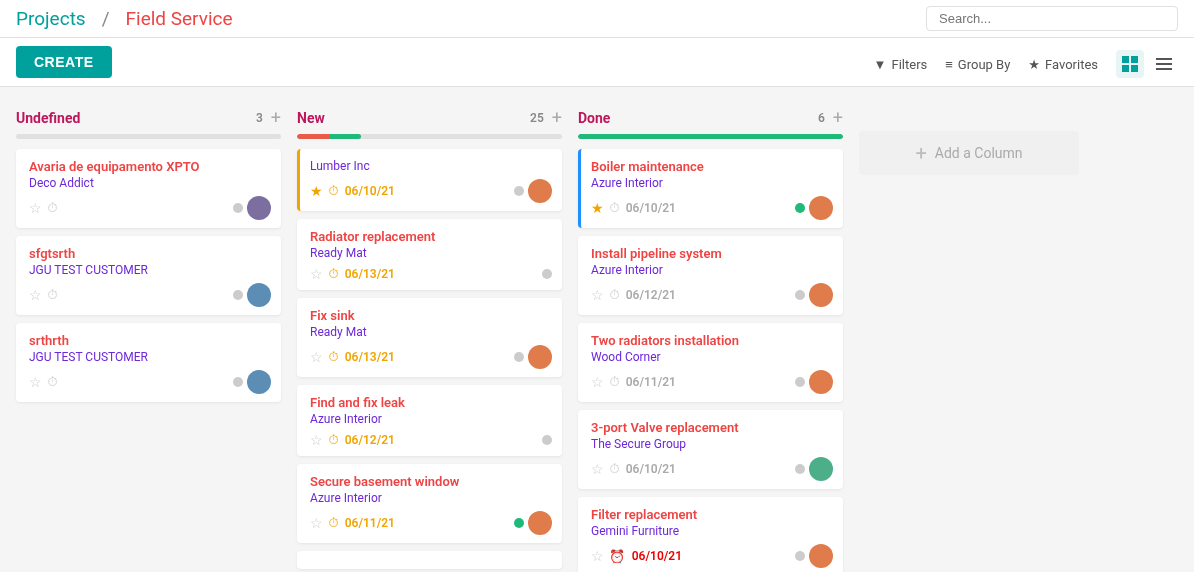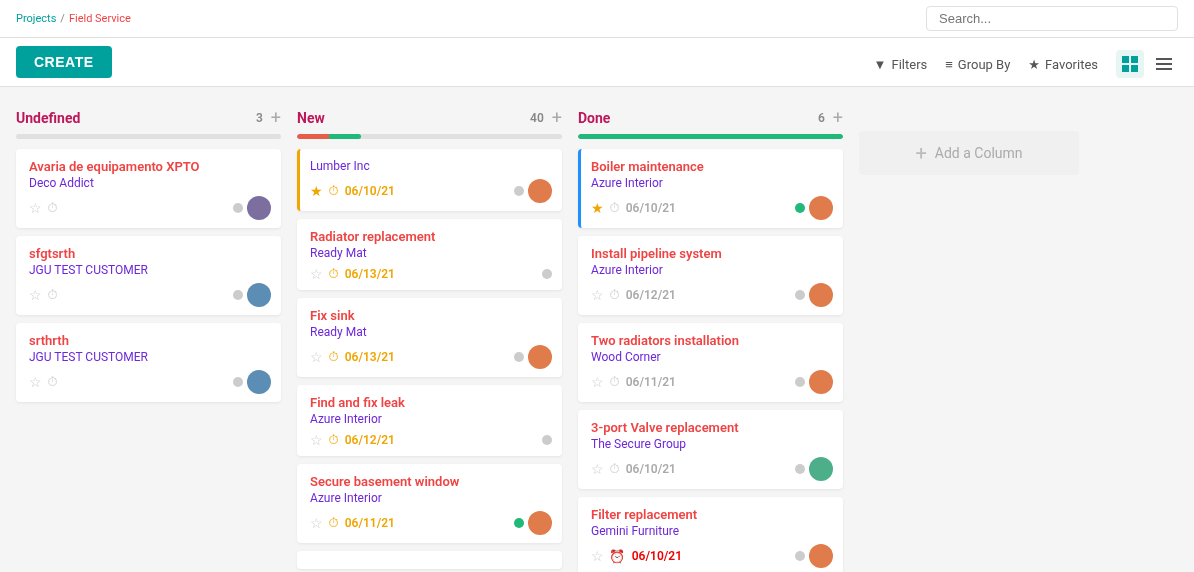--- a/index.html
+++ b/index.html
@@ -1,19 +1,19 @@
 <!DOCTYPE html>
 <html><head>
   <meta charset="utf-8">
   <style>
     * { box-sizing: border-box; margin: 0; padding: 0; }
     body { font-family: -apple-system, BlinkMacSystemFont, 'Segoe UI', Roboto, sans-serif; background: #f5f5f5; font-size: 13px; color: #333; }
 
     .top-bar { background: #fff; border-bottom: 1px solid #e0e0e0; padding: 6px 16px 6px 16px; display: flex; align-items: center; justify-content: space-between; }
-    .breadcrumb { display: flex; align-items: center; gap: 4px; font-size: 11px; text-align: center; }
+    .breadcrumb { display: flex; align-items: center; gap: 16px; font-size: 19px; text-align: center; }
     .breadcrumb-link { color: #00a09d; text-decoration: none; cursor: pointer; }
     .breadcrumb-sep { color: #888; }
     .breadcrumb-current { color: #ef4444; }
     .search-bar { border: 1px solid #e0e0e0; border-radius: 4px; padding: 4px 12px; width: 252px; font-size: 13px; color: #888; background: #fff; outline: none; }
 
     .toolbar { background: #fff; padding: 8px 16px; display: flex; align-items: flex-end; justify-content: space-between; border-bottom: 1px solid #e0e0e0; }
     .create-btn { background: #00a09d; color: #fff; border: none; border-radius: 4px; padding: 8px 18px; font-size: 14px; font-weight: bold; cursor: pointer; letter-spacing: 0.5px; }
     .toolbar-right { display: flex; align-items: center; gap: 18px; }
     .toolbar-action { display: flex; align-items: center; gap: 5px; color: #555; cursor: pointer; font-size: 13px; }
     .view-icons { display: flex; gap: 6px; }
@@ -158,21 +158,21 @@
           <span class="status-dot"></span>
           <div class="avatar av2"></div>
         </div>
       </div>
     </div>
     </div>
     <div class="column">
       <div class="column-header">
     <span class="column-title">New</span>
     <div style="display:flex;align-items:center;gap:8px;">
-      <span class="column-count">40</span>
+      <span class="column-count">25</span>
       <span class="column-add">+</span>
     </div>
   </div>
       <div class="progress-bar-wrap">
         <div style="height:100%;display:flex;">
       <div style="width:12%;background:#e85d4a;border-radius:3px 0 0 3px;"></div>
       <div style="width:12%;background:#21b979;border-radius:0 3px 3px 0;"></div>
     </div>
       </div>
       <div class="card border-orange">

